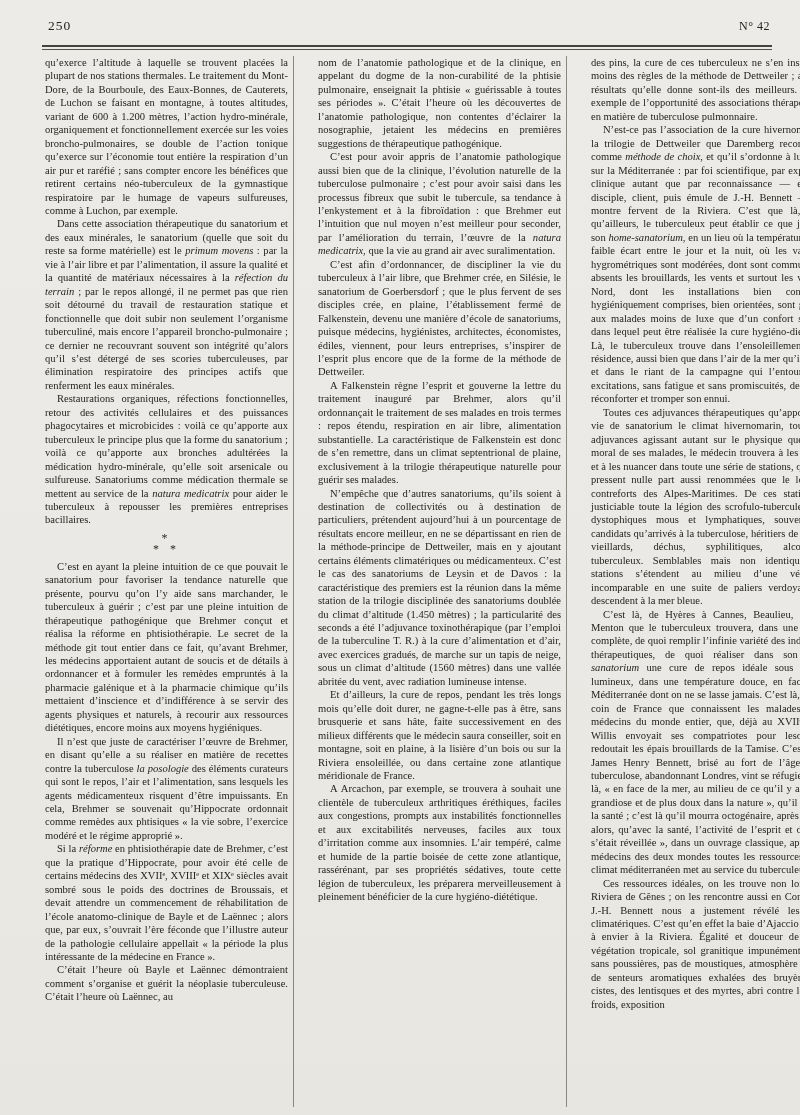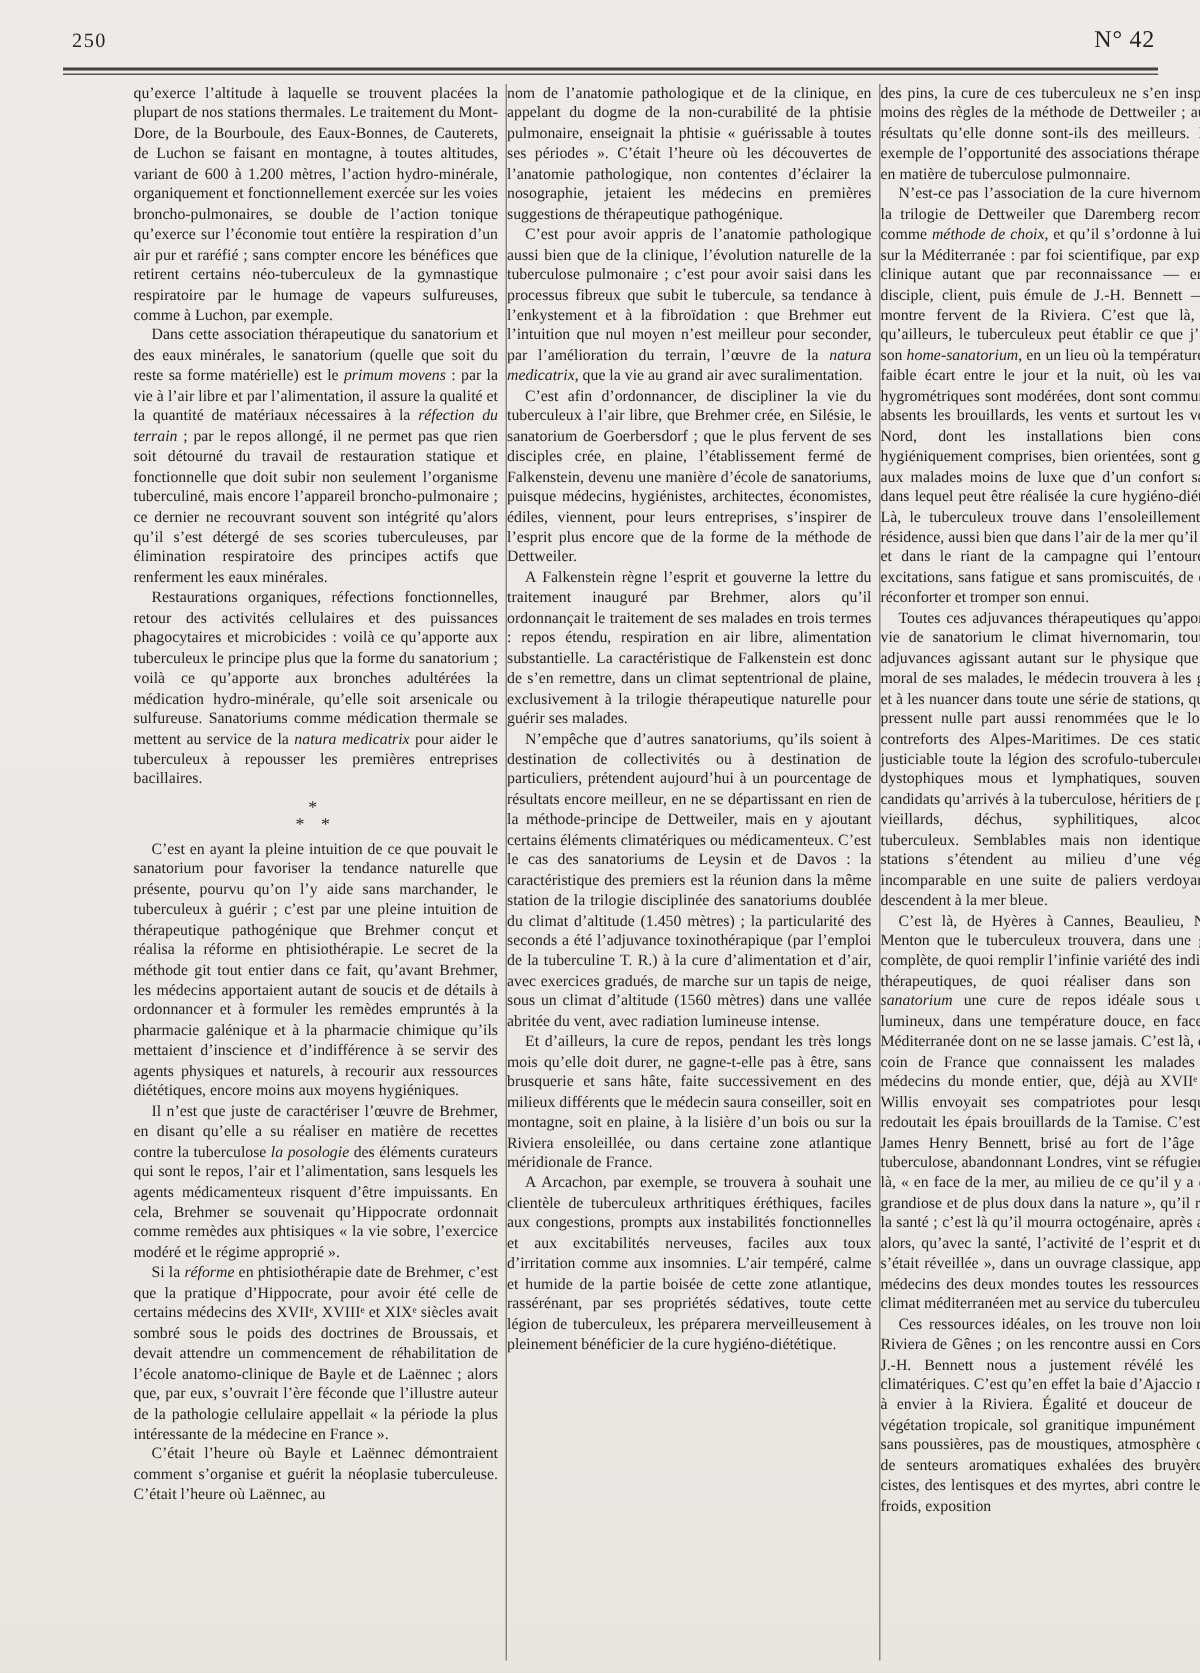--- a/index.html
+++ b/index.html
@@ -17,39 +17,38 @@
     position:absolute; top:18px; left:48px; right:30px; height:22px;
     display:flex; align-items:baseline; justify-content:space-between;
     font-size:13px;
   }
   .masthead .page-num { font-size:13.5px; letter-spacing:1px; }
   .masthead .journal-title {
     position:absolute; left:0; right:0; text-align:center;
     font-weight:bold; letter-spacing:1.6px; font-size:12.8px;
     word-spacing:3px;
   }
-  .masthead .issue-num { font-size:16px; letter-spacing:0.5px; }
+  .masthead .issue-num { font-size:12px; letter-spacing:0.5px; }
   .head-rule {
     position:absolute; top:45px; left:42px; right:28px; height:2px;
     border-top:2px solid #45433d; border-bottom:1px solid #55534c;
   }
   .columns {
     position:absolute; top:56px; left:45px; right:10px; bottom:8px;
     display:flex;
   }
   .column {
     width:243px; flex:0 0 243px;
     font-size:10.55px; line-height:13.45px;
     text-align:justify;
     overflow:hidden;
-    margin-left:44px;
   }
   .column + .column {
     border-left:1px solid #8a877f;
-    padding-left:0; margin-left:5px;
+    padding-left:24px; margin-left:5px;
   }
   .column p { margin:0; text-indent:12px; }
   .column p.no-indent { text-indent:0; }
   .column i { }
   .asterism {
     text-align:center; line-height:11px; margin:6px 0 5px 0;
     font-size:12px; letter-spacing:4px; color:#2c2a25;
   }
 </style>
 </head>

